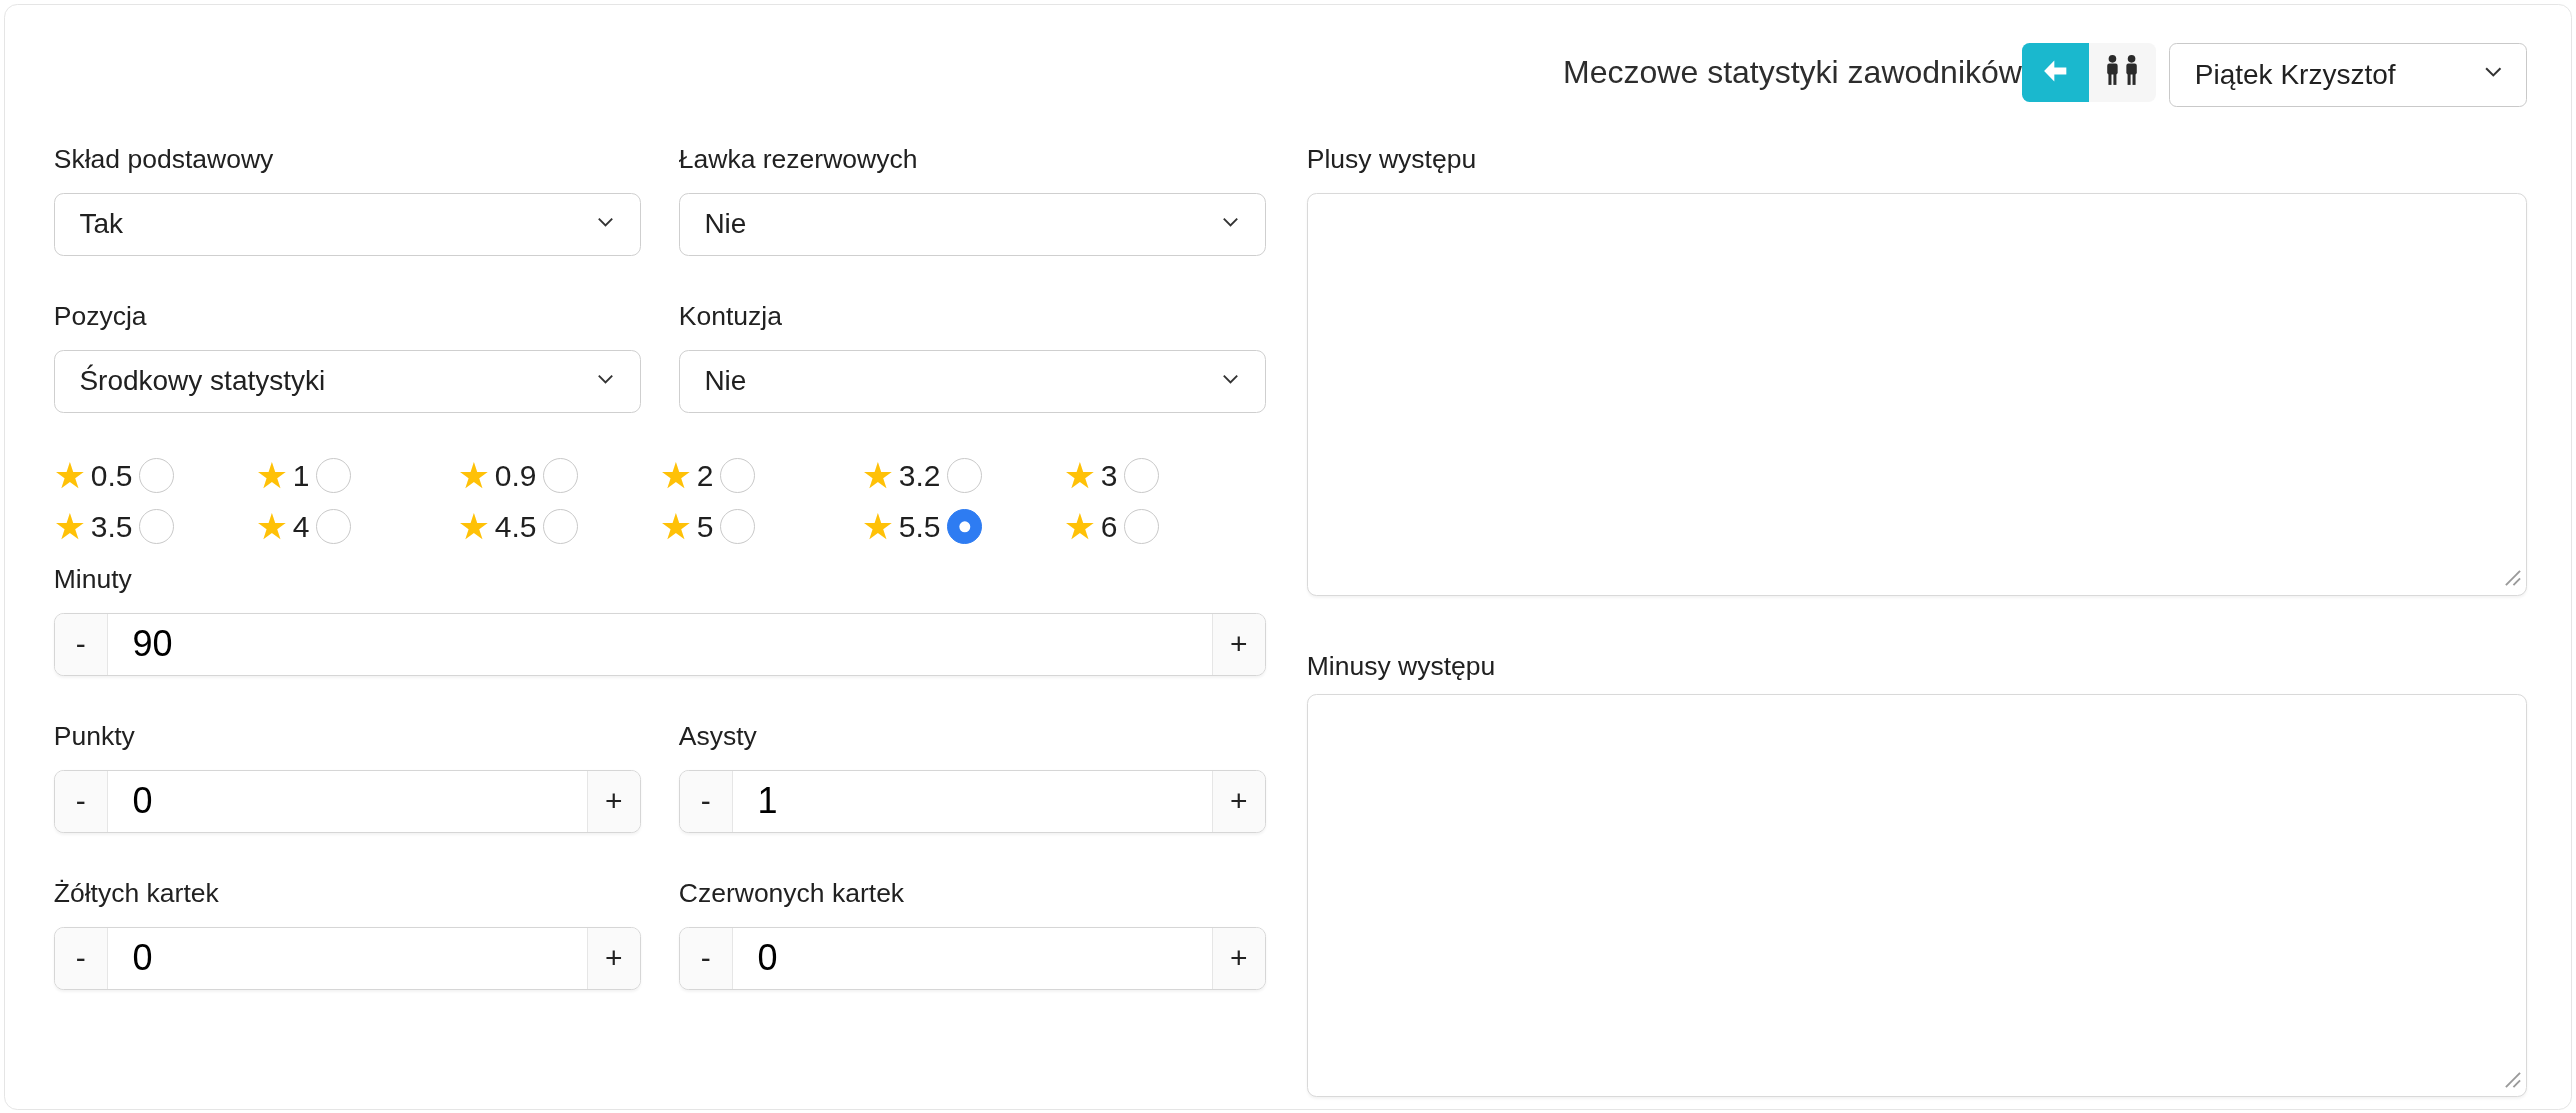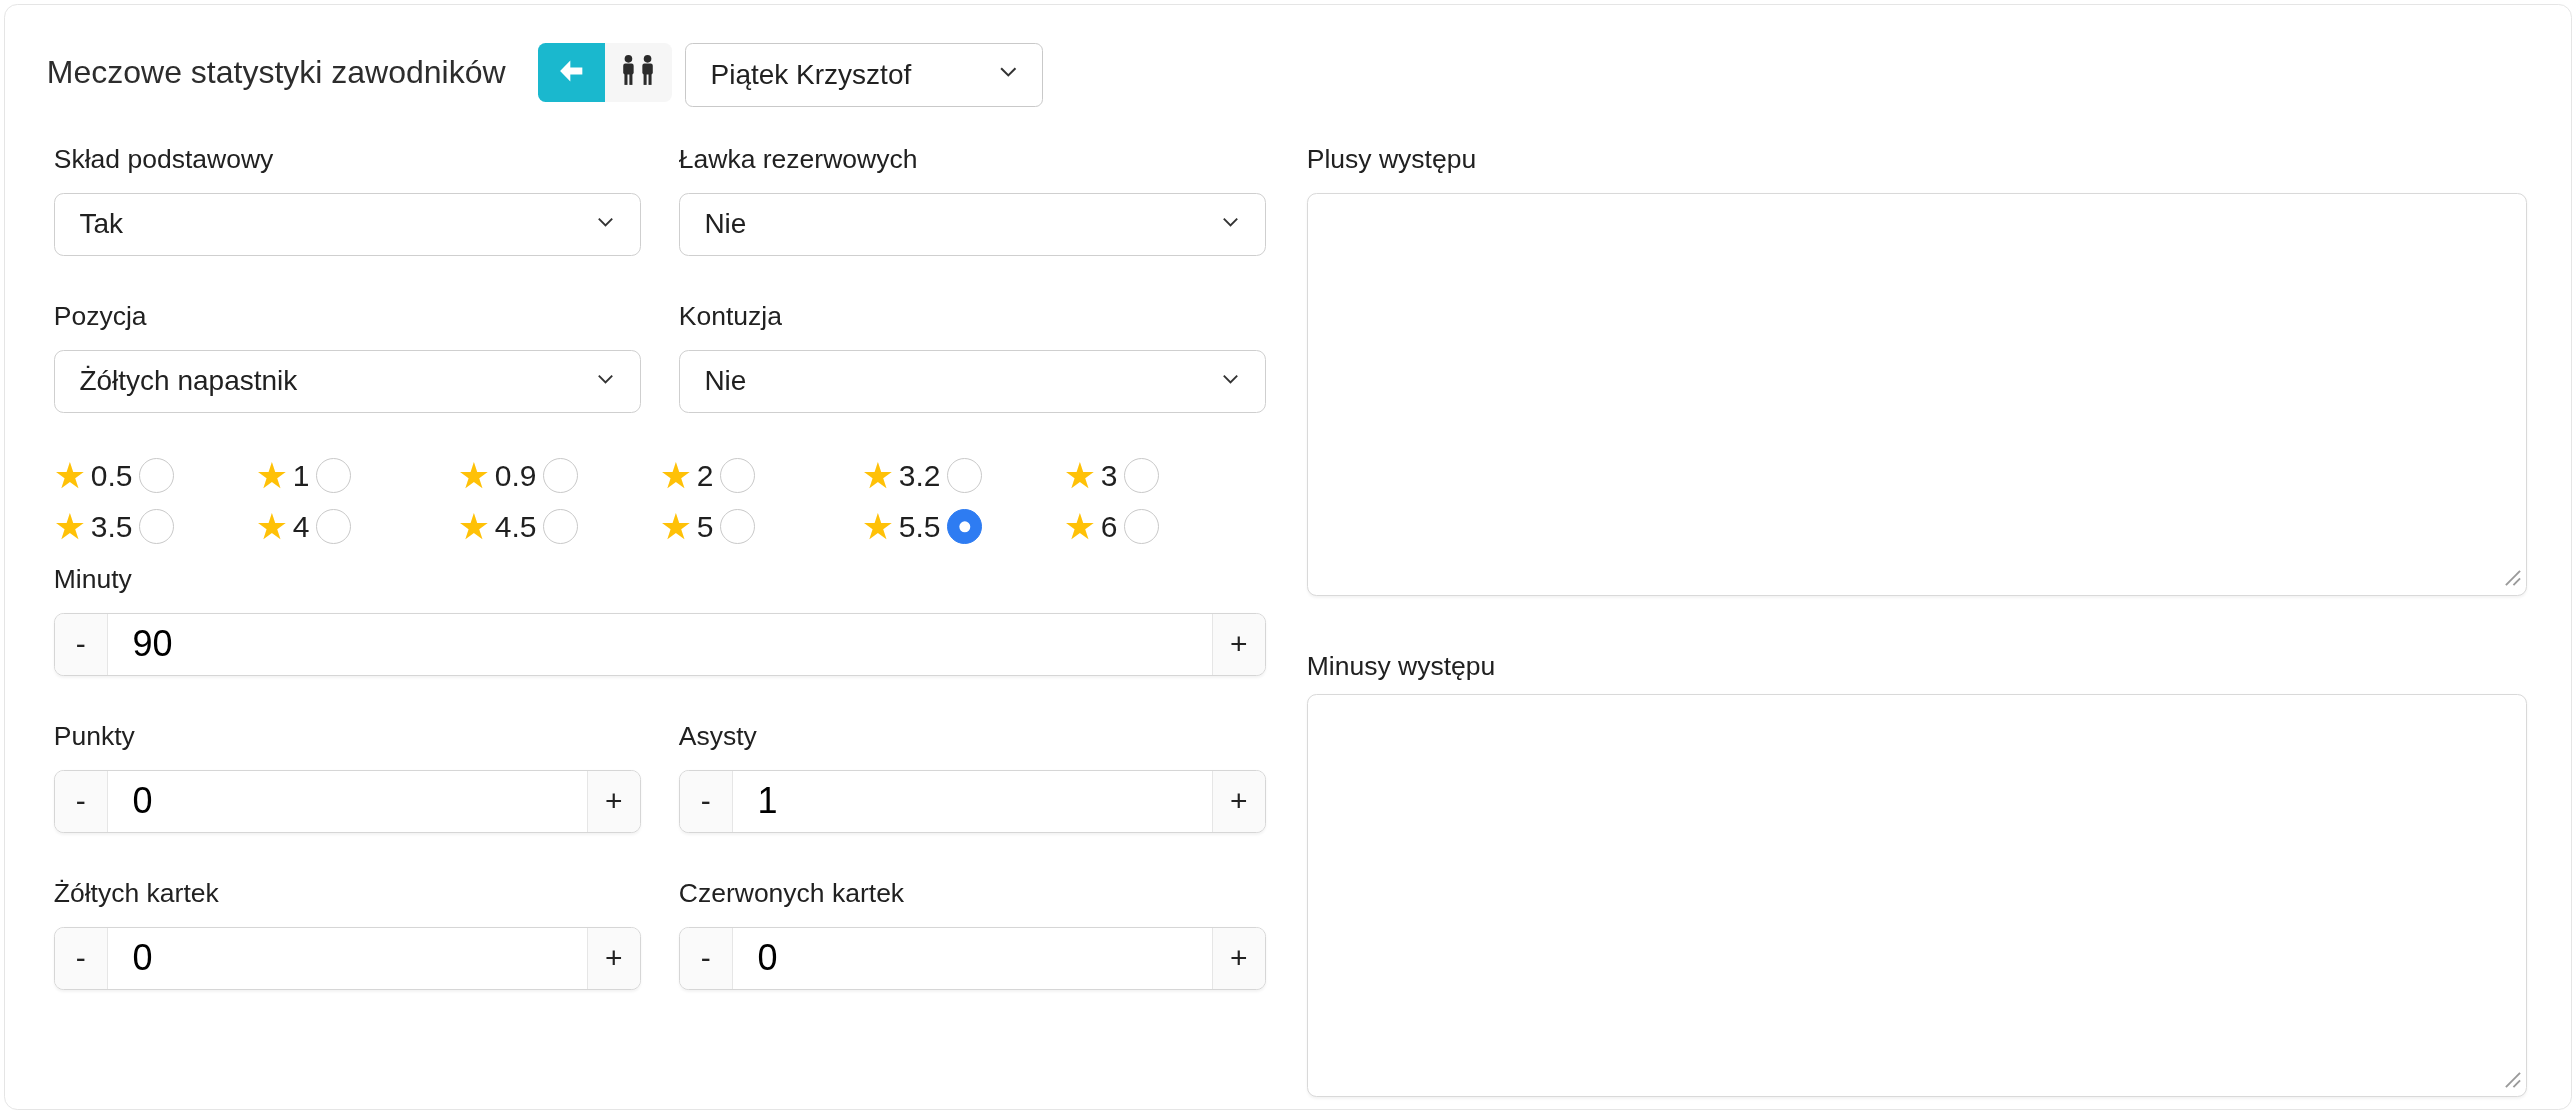--- a/index.html
+++ b/index.html
@@ -22,23 +22,22 @@
   }
   .card{
     position:absolute;inset:3.8px;
     background:#fff;
     border:1.9px solid #e5e5e5;
     border-radius:13.3px;
     padding:38px 44px 0 42px;
   }
   
   .header{
-    display:flex;justify-content:flex-start;align-items:center;
+    display:flex;justify-content:flex-end;align-items:center;
     height:59px;
-    gap:32px;
   }
   .page-title{
     font-size:32px;line-height:59px;color:#2d2d2d;font-weight:400;
   }
   .header-right{display:flex;align-items:stretch;height:59px;gap:13.3px;}
   .btn-group{display:flex;height:59px;}
   .btn{
     width:67px;display:flex;align-items:center;justify-content:center;
     cursor:pointer;border:none;padding:0;
   }
@@ -176,21 +175,21 @@
                   <path d="M5 9l7 7 7-7"></path>
                 </svg></span>
           </div>
         </div>
       </div>
 
       <div class="row2">
         <div class="field">
           <div class="field-label">Pozycja</div>
           <div class="select">
-            <span>Żółtych napastnik</span>
+            <span>Środkowy statystyki</span>
             <span><svg width="23" height="23" viewBox="0 0 24 24" fill="none" stroke="#333" stroke-width="2">
                   <path d="M5 9l7 7 7-7"></path>
                 </svg></span>
           </div>
         </div>
         <div class="field">
           <div class="field-label">Kontuzja</div>
           <div class="select">
             <span>Nie</span>
             <span><svg width="23" height="23" viewBox="0 0 24 24" fill="none" stroke="#333" stroke-width="2">

